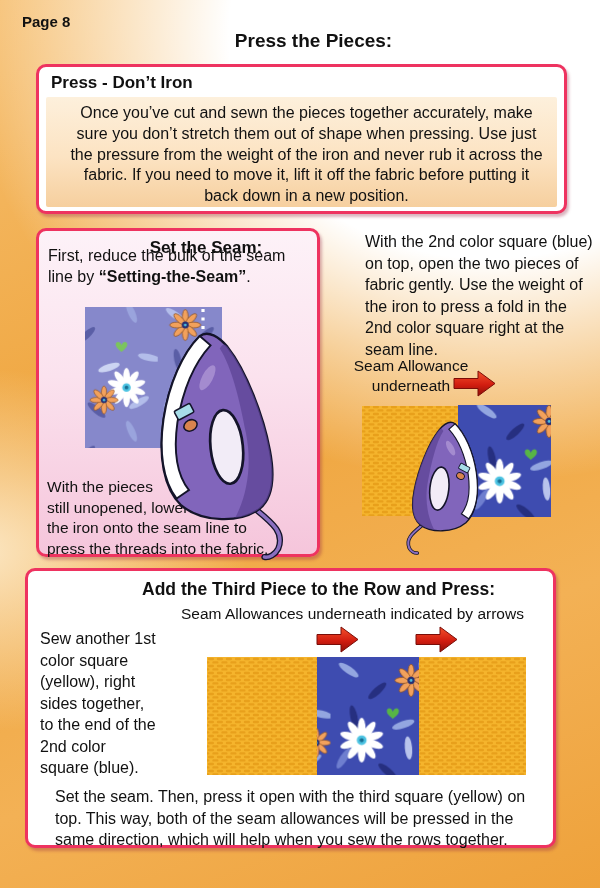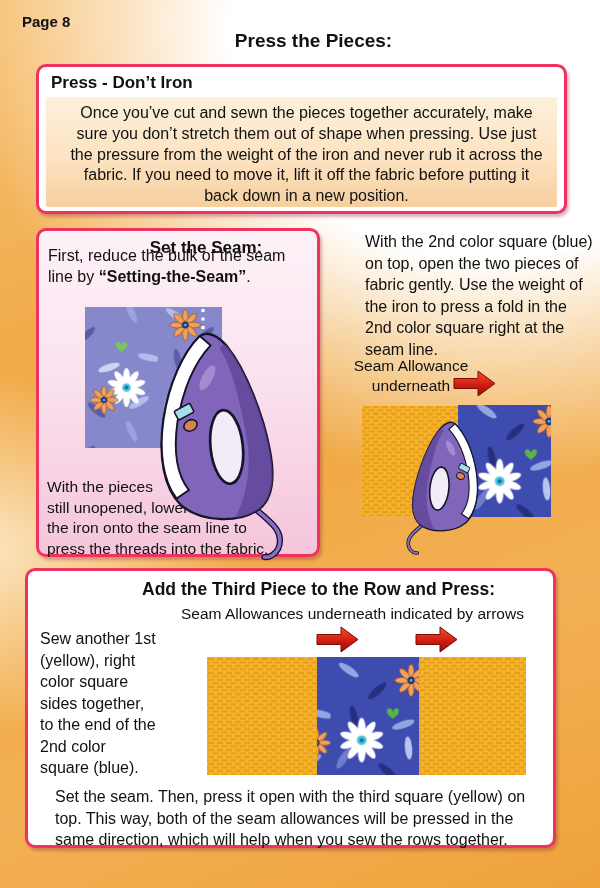--- a/index.html
+++ b/index.html
@@ -180,22 +180,22 @@
     <rect x="17" y="8" width="96" height="110" fill="url(#fabYellow)"></rect>
     <rect x="113" y="7" width="93" height="112" fill="url(#fabBlue)"></rect>
     <use href="#iron" transform="translate(138,24) scale(-0.45,0.45)"></use>
   </svg>
 
   <div class="rbox" style="left:25px;top:568px;width:531px;height:280px;box-sizing:border-box;">
     <div class="abs h-center" style="left:0;top:8px;font-size:17.5px;">Add the Third Piece to the Row and Press:</div>
     <div class="abs" style="left:153px;top:34px;font-size:15.5px;">Seam Allowances underneath indicated by arrows</div>
     <div class="abs small-txt lines" style="left:12px;top:57px;font-size:16px;line-height:21.5px;">
       <div>Sew another 1st</div>
+      <div>color square</div>
       <div>(yellow), right</div>
-      <div>color square</div>
       <div>sides together,</div>
       <div>to the end of the</div>
       <div>2nd color</div>
       <div>square (blue).</div>
     </div>
     <svg class="scene" style="left:289px;top:55px;width:42px;height:27px;" viewBox="0 0 42 27">
         <use href="#rarrow"></use>
       </svg>
     <svg class="scene" style="left:388px;top:55px;width:42px;height:27px;" viewBox="0 0 42 27">
         <use href="#rarrow"></use>

